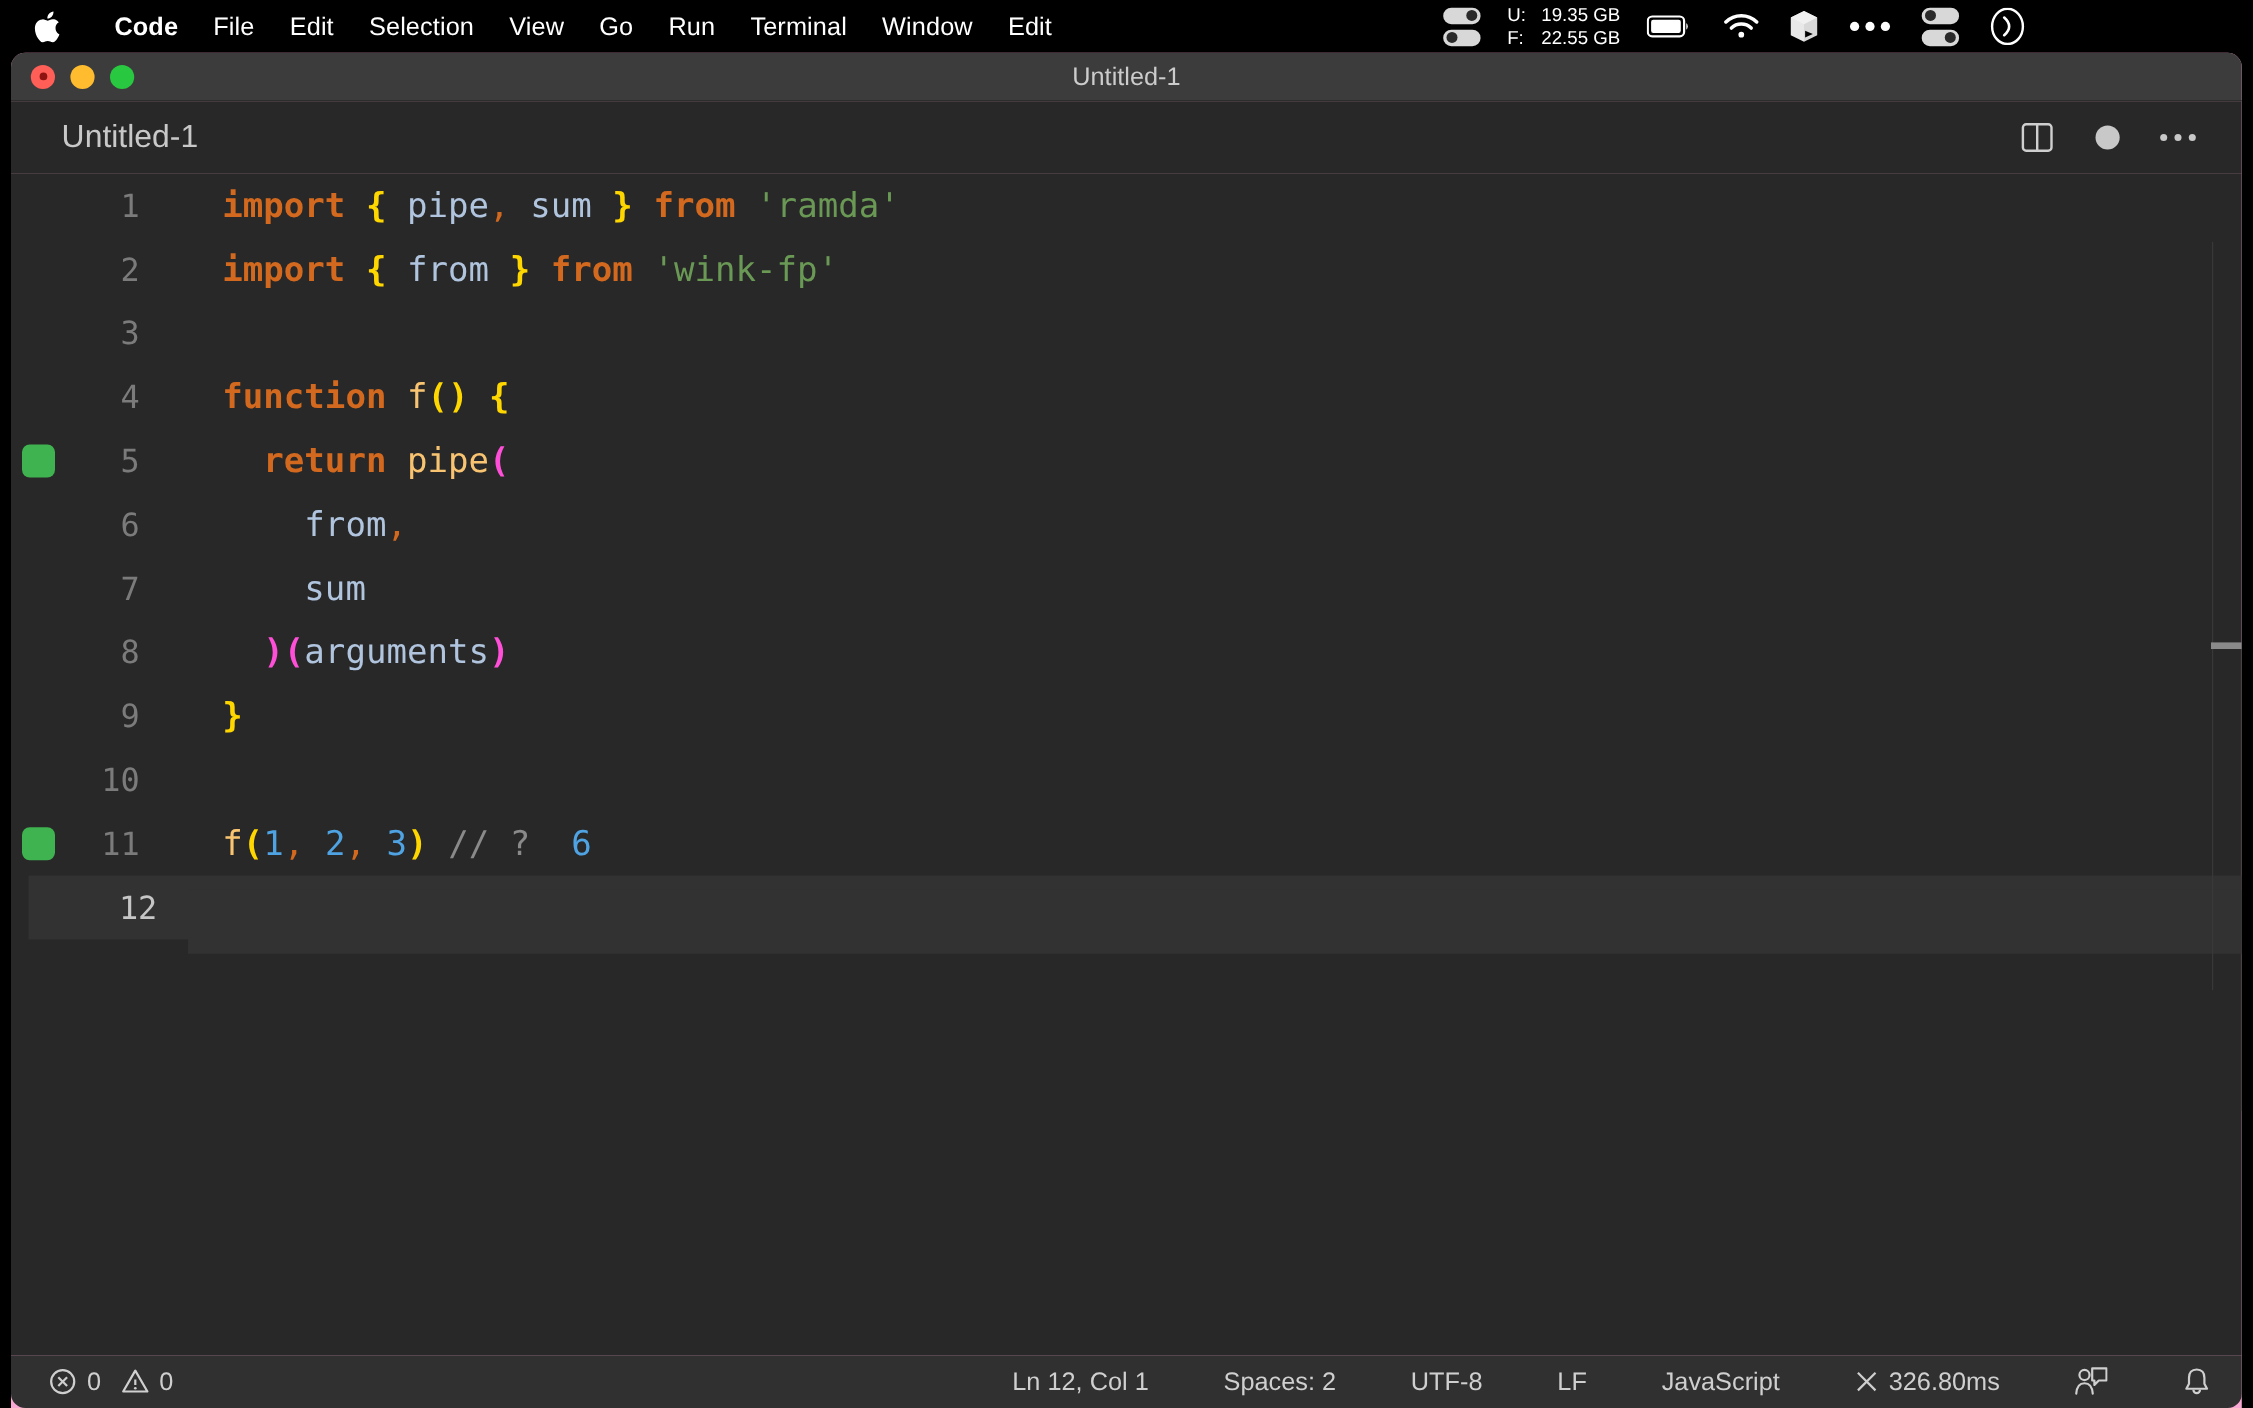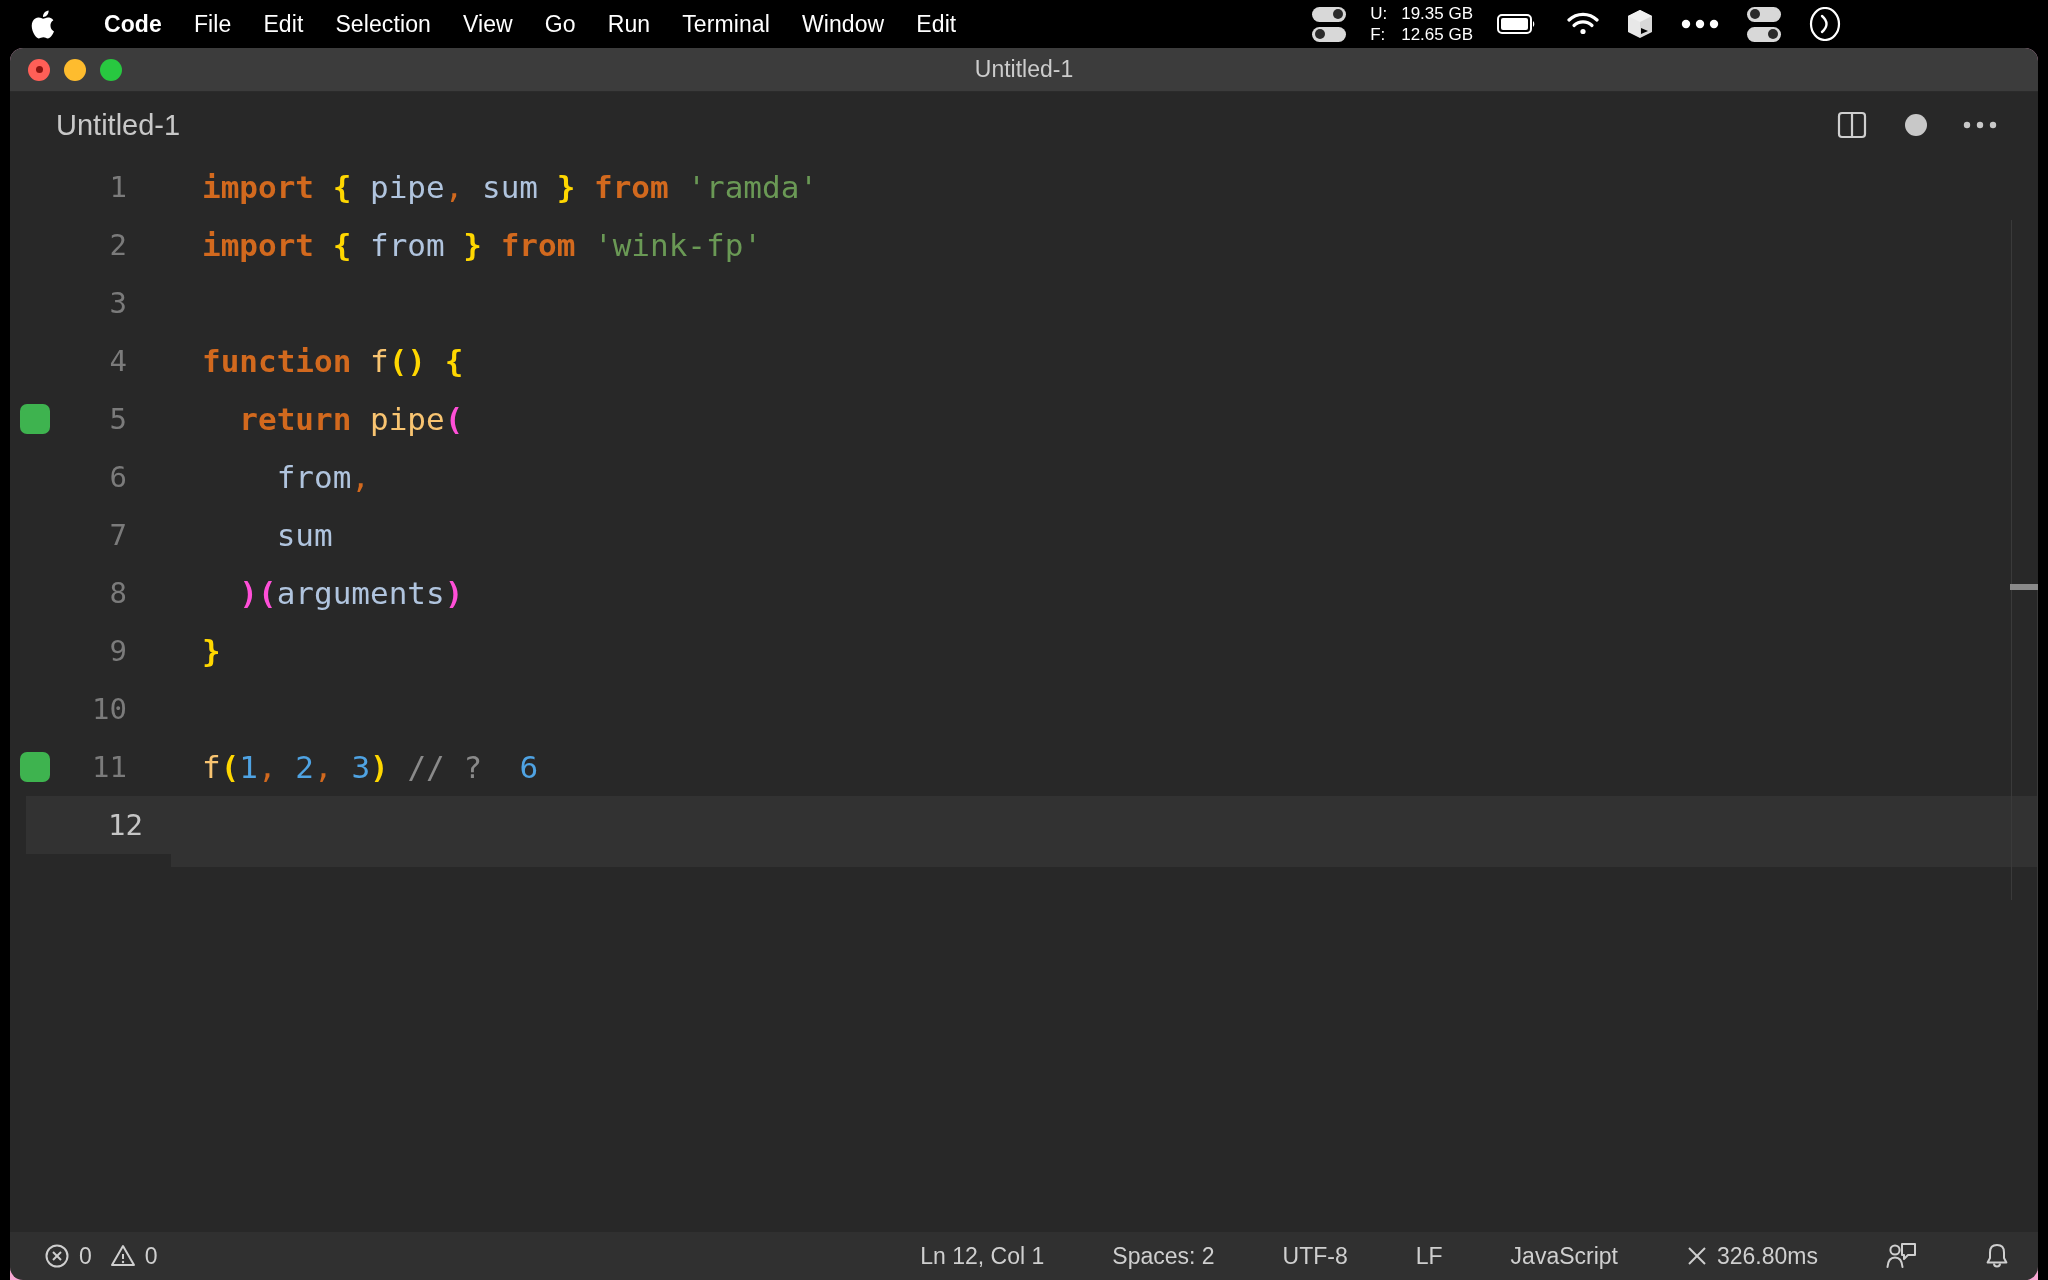--- a/index.html
+++ b/index.html
@@ -166,21 +166,21 @@
           </span>
       </span>
     </span>
     <span class="memstats">
       <span class="memrow">
         <span class="lbl">U:</span>
         <span>19.35 GB</span>
       </span>
       <span class="memrow">
         <span class="lbl">F:</span>
-        <span>12.65 GB</span>
+        <span>22.55 GB</span>
       </span>
     </span>
     <span class="mb-icon">
       <svg width="42" height="22" viewBox="0 0 42 22">
         <rect x="1" y="2" width="33" height="18" rx="4" fill="none" stroke="#fff" stroke-width="2"></rect>
         <rect x="4" y="5" width="27" height="12" rx="2" fill="#fff"></rect>
         <path d="M36 8 v6 a4 4 0 0 0 0-6z" fill="#fff"></path>
       </svg>
     </span>
     <span class="mb-icon">

